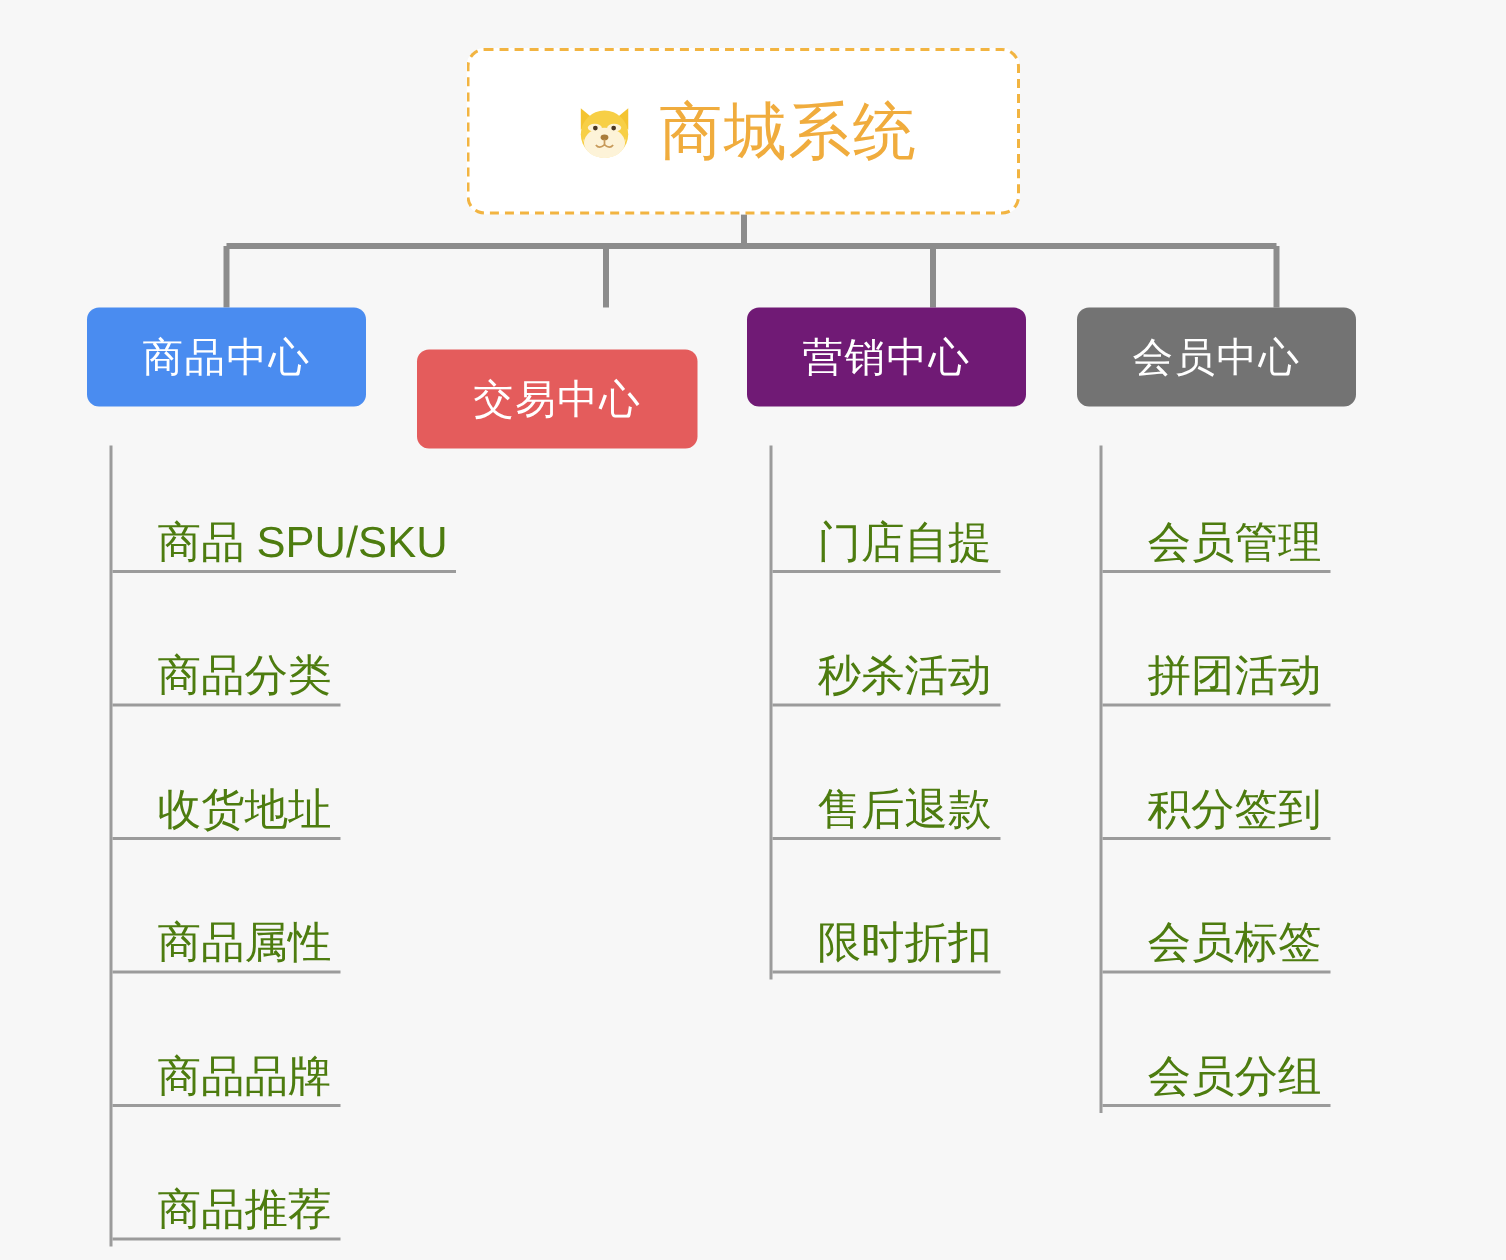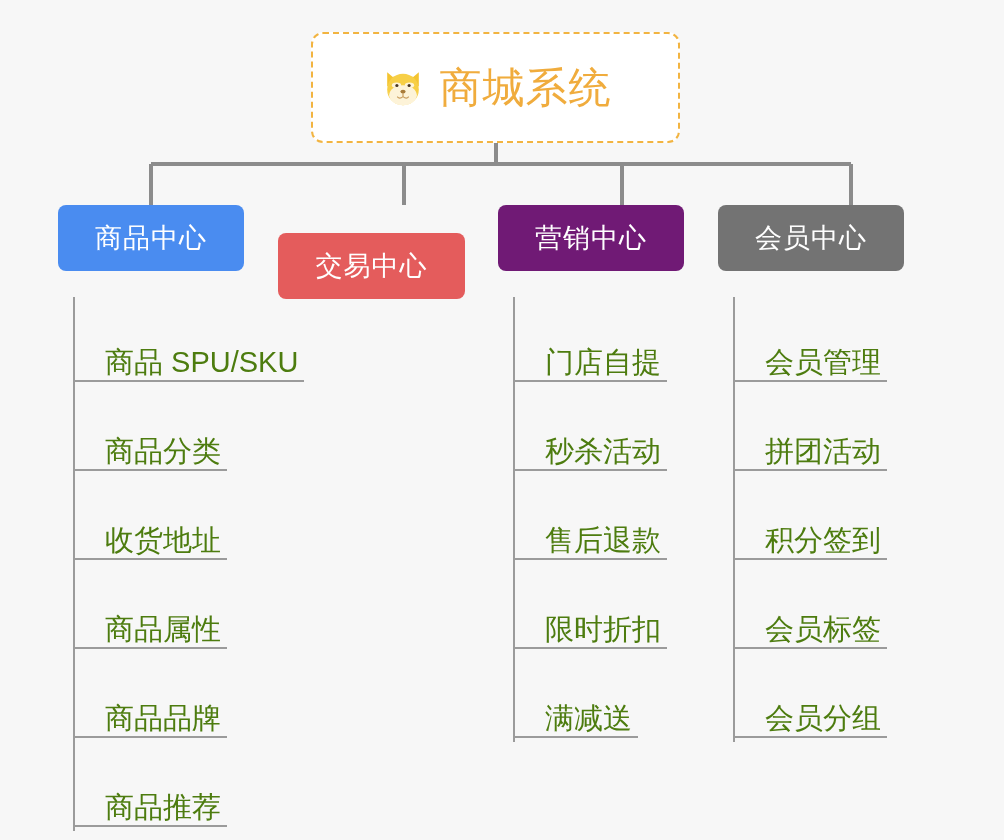--- a/index.html
+++ b/index.html
@@ -204,23 +204,20 @@
         </div>
         <div class="leaf-item">
           <span class="leaf-label">秒杀活动</span>
         </div>
         <div class="leaf-item">
           <span class="leaf-label">售后退款</span>
         </div>
         <div class="leaf-item">
           <span class="leaf-label">限时折扣</span>
         </div>
-        <div class="leaf-item">
-          <span class="leaf-label">满减送</span>
-        </div>
       </div>
     </div>
 
     <div class="column col-3">
       <div class="cat-box w-186" style="background:#737373">
         <span>会员中心</span>
       </div>
       <div class="leaf-list">
         <div class="leaf-item">
           <span class="leaf-label">会员管理</span>

